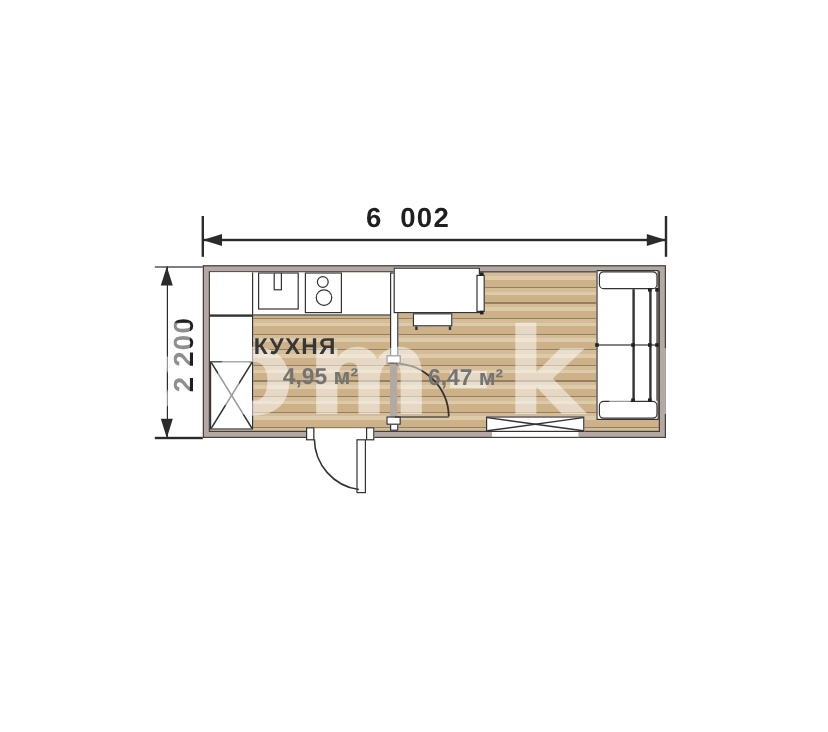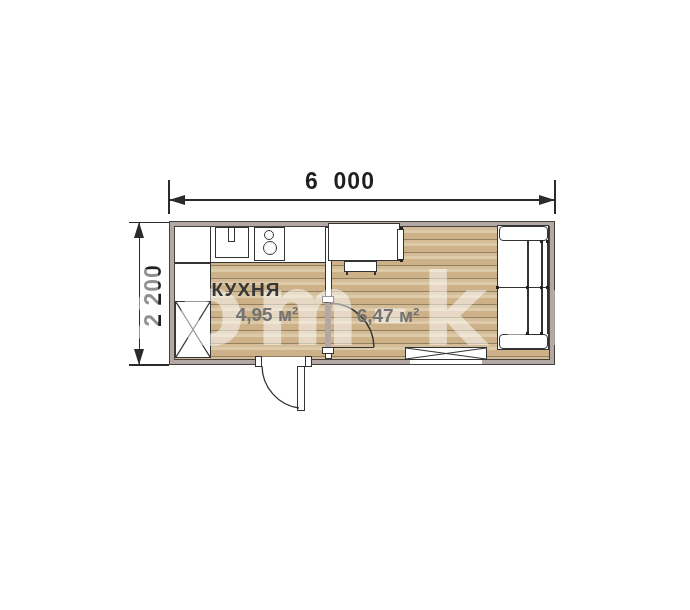--- a/index.html
+++ b/index.html
@@ -30,21 +30,21 @@
   .watermark{color:rgba(255,255,255,0.5);font-family:"DejaVu Sans", sans-serif;font-weight:bold;
              font-size:100px;letter-spacing:10px;white-space:nowrap;pointer-events:none;}
   svg{display:block;}
 </style>
 </head>
 <body>
 
 <div id="canvas">
 
   <div class="abs" style="left:0;top:0;">
-    <div class="abs dim-text" style="left:305px;top:168px;">6  000</div>
+    <div class="abs dim-text" style="left:305px;top:168px;">6  002</div>
     <div class="abs witness" style="left:168px;top:180px;width:1.5px;height:34px;"></div>
     <div class="abs witness" style="left:554px;top:180px;width:1.5px;height:34px;"></div>
     <div class="abs dim-line" style="left:169px;top:199px;width:386px;height:1.5px;"></div>
     <div class="abs arrow" style="left:169px;top:195px;border-top:5px solid transparent;border-bottom:5px solid transparent;border-right:16px solid #2b2b2b;"></div>
     <div class="abs arrow" style="left:539px;top:195px;border-top:5px solid transparent;border-bottom:5px solid transparent;border-left:16px solid #2b2b2b;"></div>
   </div>
 
   <div class="abs" style="left:0;top:0;">
     <div class="abs dim-text" style="left:93px;top:282px;width:120px;transform:rotate(-90deg);transform-origin:center;text-align:center;">2 200</div>
     <div class="abs witness" style="left:129px;top:221.5px;width:40px;height:1.5px;"></div>

